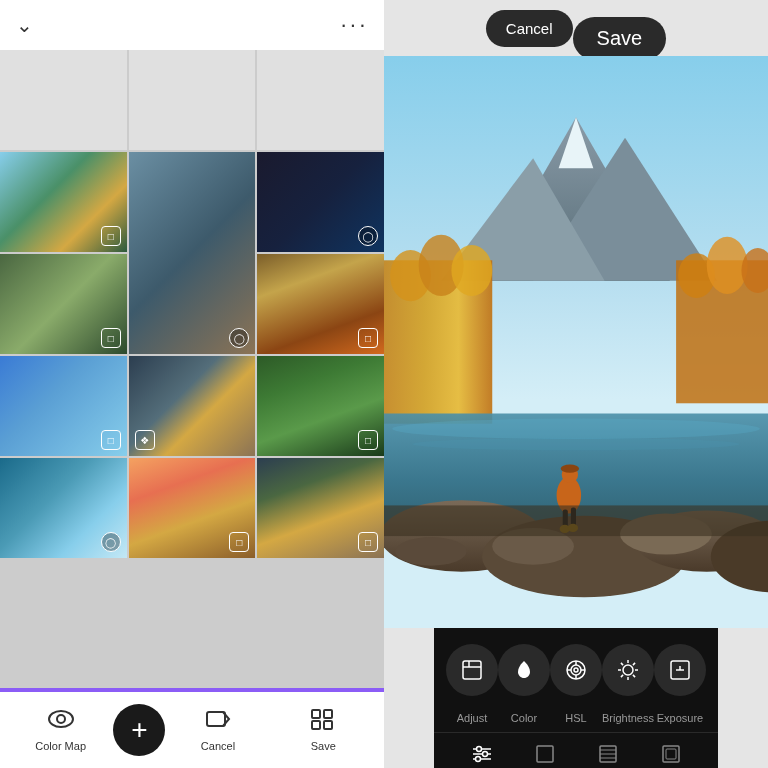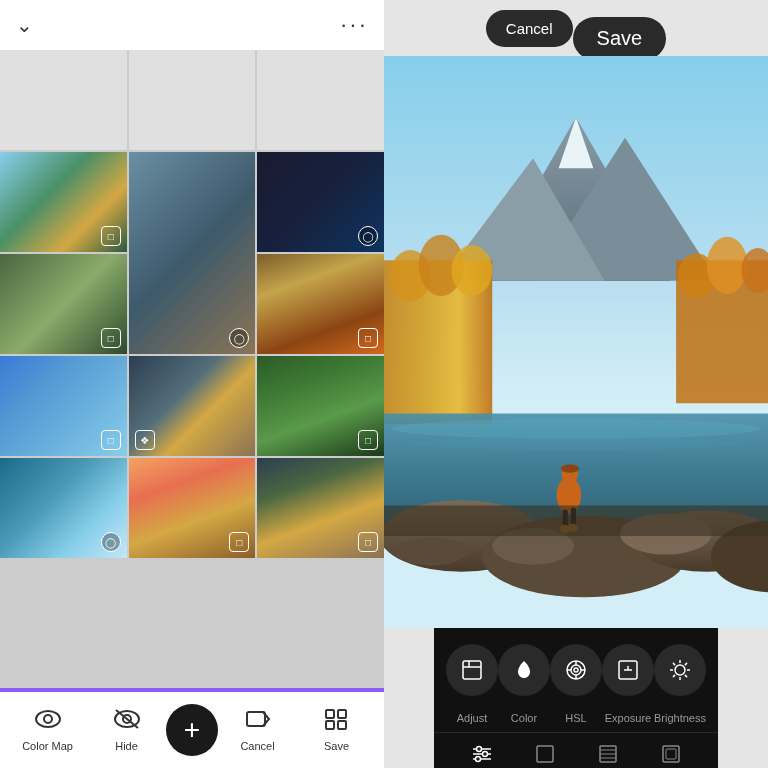--- a/index.html
+++ b/index.html
@@ -330,30 +330,20 @@
 
   <div class="left-bottom-bar">
     <div class="bottom-item">
       <div class="icon-wrap">
         <svg width="26" height="22" viewBox="0 0 26 22" fill="none">
           <ellipse cx="13" cy="11" rx="12" ry="8" stroke="#333" stroke-width="2"></ellipse>
           <circle cx="13" cy="11" r="4" stroke="#333" stroke-width="2"></circle>
         </svg>
       </div>
       <span class="label">Color Map</span>
-    </div>
-    <div class="bottom-item">
-      <div class="icon-wrap">
-        <svg width="26" height="22" viewBox="0 0 26 22" fill="none">
-          <ellipse cx="13" cy="11" rx="12" ry="8" stroke="#333" stroke-width="2"></ellipse>
-          <circle cx="13" cy="11" r="4" stroke="#333" stroke-width="2"></circle>
-          <line x1="2" y1="2" x2="24" y2="20" stroke="#333" stroke-width="2"></line>
-        </svg>
-      </div>
-      <span class="label">Hide</span>
     </div>
     <div class="add-btn">
       <span>+</span>
     </div>
     <div class="bottom-item">
       <div class="icon-wrap">
         <svg width="26" height="22" viewBox="0 0 26 22" fill="none">
           <rect x="2" y="4" width="18" height="14" rx="2" stroke="#333" stroke-width="2"></rect>
           <polyline points="18,4 24,11 18,18" stroke="#333" stroke-width="2" fill="none"></polyline>
         </svg>
@@ -497,44 +487,44 @@
             <line x1="3" y1="12" x2="7" y2="12" stroke="white" stroke-width="1.5"></line>
             <line x1="17" y1="12" x2="21" y2="12" stroke="white" stroke-width="1.5"></line>
           </svg>
         </div>
         <span class="tool-label">HSL</span>
       </div>
 
       <div class="tool-item">
         <div class="tool-circle">
           <svg width="24" height="24" viewBox="0 0 24 24" fill="none">
-            <rect x="3" y="3" width="18" height="18" rx="2" stroke="white" stroke-width="1.5"></rect>
-            <line x1="8" y1="12" x2="16" y2="12" stroke="white" stroke-width="1.5"></line>
-            <line x1="12" y1="8" x2="12" y2="12" stroke="white" stroke-width="1.5"></line>
-          </svg>
-        </div>
-        <span class="tool-label">Exposure</span>
-      </div>
-
-      <div class="tool-item">
-        <div class="tool-circle">
-          <svg width="24" height="24" viewBox="0 0 24 24" fill="none">
             <circle cx="12" cy="12" r="5" stroke="white" stroke-width="1.5"></circle>
             <line x1="12" y1="2" x2="12" y2="5" stroke="white" stroke-width="1.5"></line>
             <line x1="12" y1="19" x2="12" y2="22" stroke="white" stroke-width="1.5"></line>
             <line x1="2" y1="12" x2="5" y2="12" stroke="white" stroke-width="1.5"></line>
             <line x1="19" y1="12" x2="22" y2="12" stroke="white" stroke-width="1.5"></line>
             <line x1="4.9" y1="4.9" x2="7.1" y2="7.1" stroke="white" stroke-width="1.5"></line>
             <line x1="16.9" y1="16.9" x2="19.1" y2="19.1" stroke="white" stroke-width="1.5"></line>
             <line x1="19.1" y1="4.9" x2="16.9" y2="7.1" stroke="white" stroke-width="1.5"></line>
             <line x1="7.1" y1="16.9" x2="4.9" y2="19.1" stroke="white" stroke-width="1.5"></line>
           </svg>
         </div>
         <span class="tool-label">Brightness</span>
       </div>
+
+      <div class="tool-item">
+        <div class="tool-circle">
+          <svg width="24" height="24" viewBox="0 0 24 24" fill="none">
+            <rect x="3" y="3" width="18" height="18" rx="2" stroke="white" stroke-width="1.5"></rect>
+            <line x1="8" y1="12" x2="16" y2="12" stroke="white" stroke-width="1.5"></line>
+            <line x1="12" y1="8" x2="12" y2="12" stroke="white" stroke-width="1.5"></line>
+          </svg>
+        </div>
+        <span class="tool-label">Exposure</span>
+      </div>
     </div>
 
     <div class="bottom-controls">
       <div class="ctrl-icon active">
         <svg width="22" height="22" viewBox="0 0 22 22" fill="none">
           <line x1="2" y1="6" x2="20" y2="6" stroke="white" stroke-width="1.5"></line>
           <line x1="2" y1="11" x2="20" y2="11" stroke="white" stroke-width="1.5"></line>
           <line x1="2" y1="16" x2="20" y2="16" stroke="white" stroke-width="1.5"></line>
           <circle cx="8" cy="6" r="2.5" fill="#1a1a1a" stroke="white" stroke-width="1.5"></circle>
           <circle cx="14" cy="11" r="2.5" fill="#1a1a1a" stroke="white" stroke-width="1.5"></circle>

